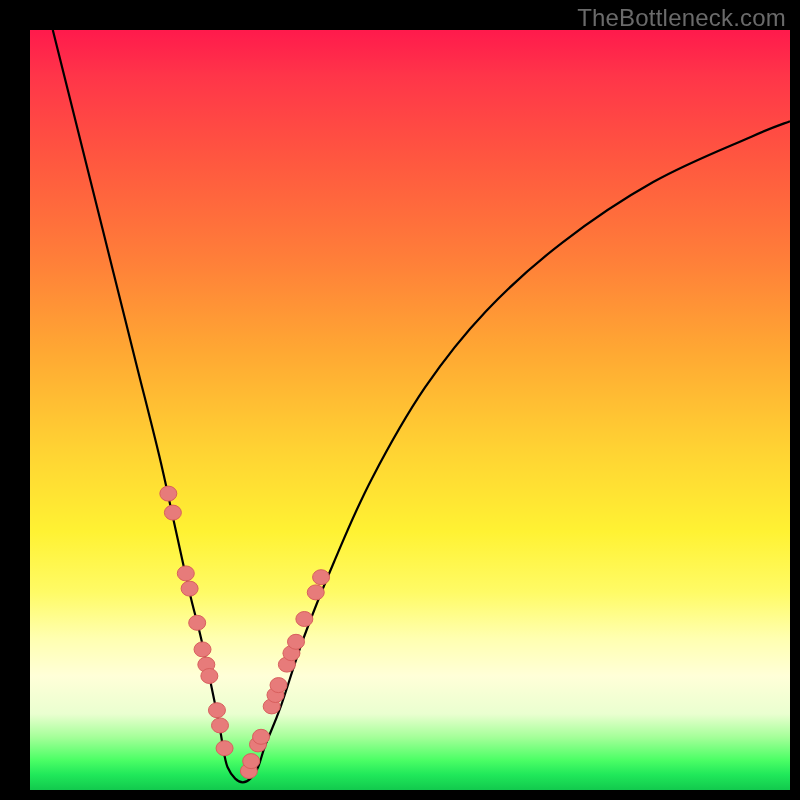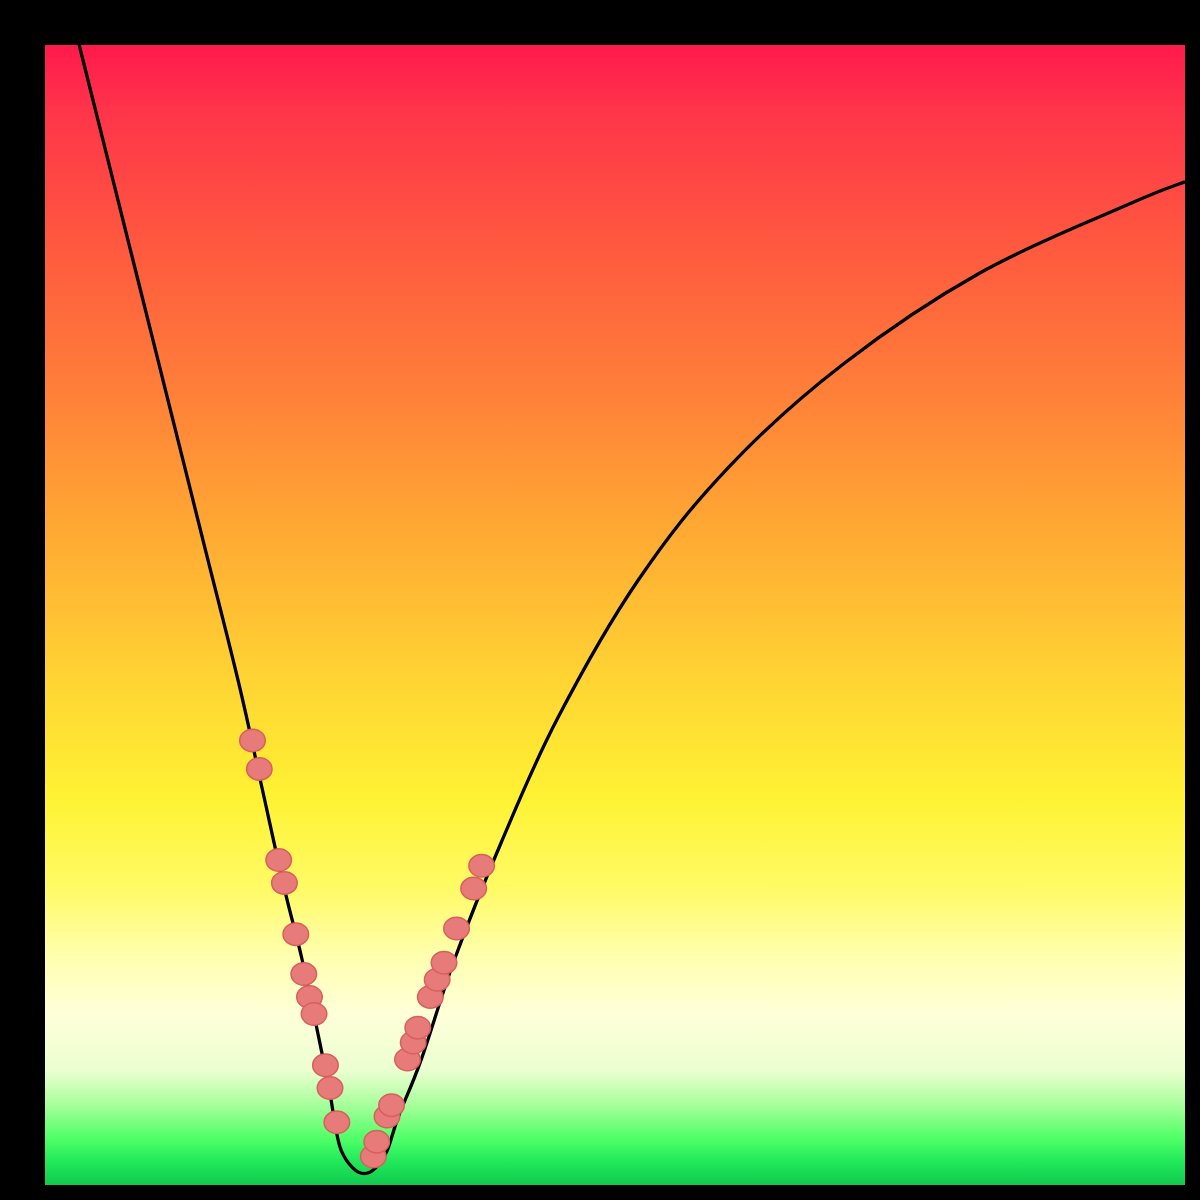--- a/index.html
+++ b/index.html
@@ -94,13 +94,14 @@
           <ellipse cx="248.52" cy="655.12" rx="8.5" ry="7.5" fill="#e77b7a" stroke="#d85f5d" stroke-width="1"></ellipse>
           <ellipse cx="256.88" cy="634.6" rx="8.5" ry="7.5" fill="#e77b7a" stroke="#d85f5d" stroke-width="1"></ellipse>
           <ellipse cx="261.44" cy="623.2" rx="8.5" ry="7.5" fill="#e77b7a" stroke="#d85f5d" stroke-width="1"></ellipse>
           <ellipse cx="266" cy="611.8" rx="8.5" ry="7.5" fill="#e77b7a" stroke="#d85f5d" stroke-width="1"></ellipse>
           <ellipse cx="274.36" cy="589" rx="8.5" ry="7.5" fill="#e77b7a" stroke="#d85f5d" stroke-width="1"></ellipse>
           <ellipse cx="285.76" cy="562.4" rx="8.5" ry="7.5" fill="#e77b7a" stroke="#d85f5d" stroke-width="1"></ellipse>
           <ellipse cx="291.08" cy="547.2" rx="8.5" ry="7.5" fill="#e77b7a" stroke="#d85f5d" stroke-width="1"></ellipse>
         </g>
     </svg>
   </div>
+  <div class="watermark">TheBottleneck.com</div>
 </div>
 
 </body></html>

